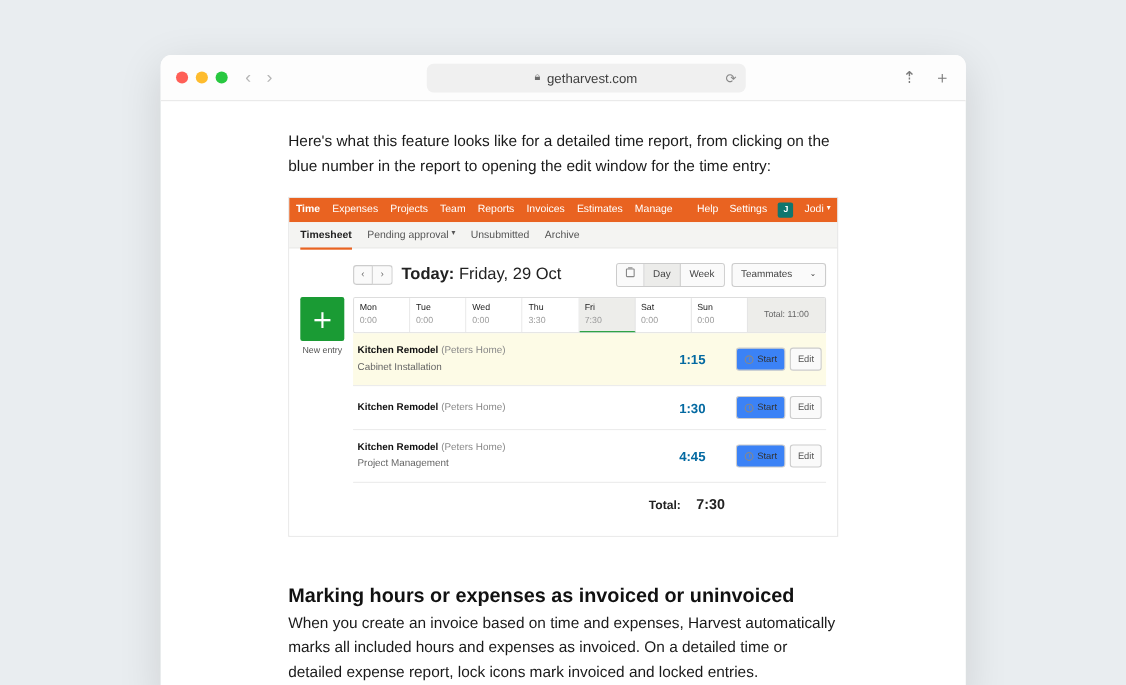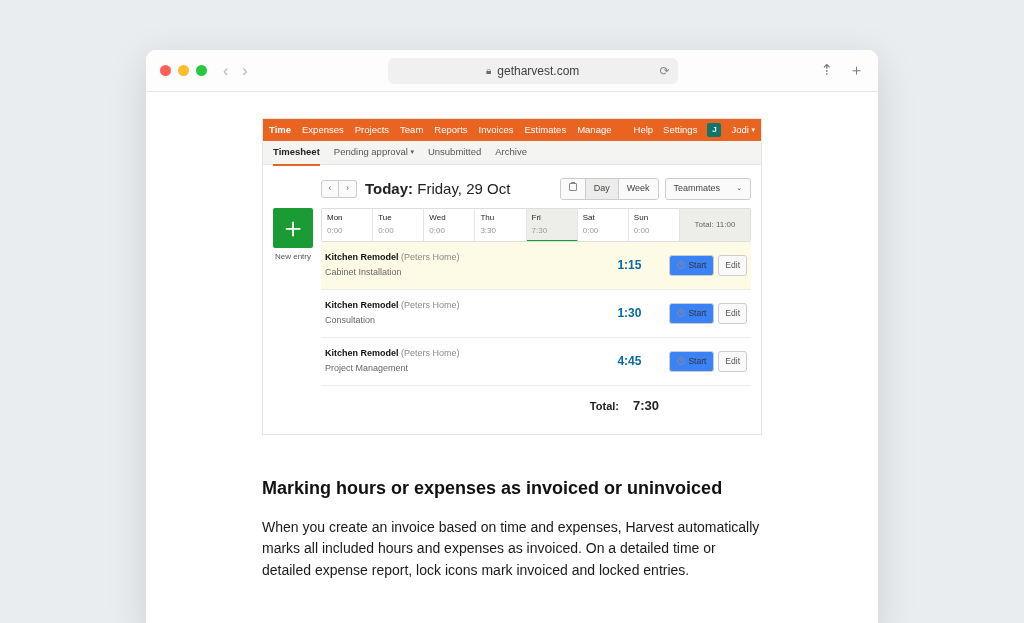--- a/index.html
+++ b/index.html
@@ -130,21 +130,21 @@
   .start-btn .clock { width:8px; height:8px; border:1px solid #888; border-radius:50%; position:relative;}
   .start-btn .clock::after{content:""; position:absolute; left:3px; top:1px; width:1px; height:3px; background:#888;}
   .edit-btn { margin-left:4px; border:1px solid #ccc; border-radius:3px; padding:3px 6px; font-size:8.5px; color:#555; background:#fafafa;}
   .totals-row { display:flex; padding:10px 4px 0 4px; }
   .totals-row .tl { margin-left:auto; font-weight:700; font-size:11px; color:#222; display:flex; gap:10px; align-items:baseline;}
   .totals-row .tl .lbl { font-weight:700; }
   .totals-row .tl .val { font-size:13px; margin-left:4px; margin-right:88px;}
   .submit-row { display:flex; justify-content:flex-end; padding:18px 4px 0 4px; }
   .submit-btn { border:1px solid #ccc; border-radius:3px; padding:5px 10px; font-size:9.5px; color:#333; background:#fafafa;}
 
-  .section-h2 { font-size:18px; font-weight:800; margin-top:40px; margin-bottom:14px; color:#111;}
+  .section-h2 { font-size:18px; font-weight:800; margin-top:40px; color:#111;}
   .section-p { font-size:14px; line-height:1.55; color:#1a1a1a;}
   .caret { font-size:7px; vertical-align:middle;}
   .cal-icon { display:inline-block; width:8px; height:8px; border:1px solid #888; border-radius:1px; position:relative;}
   .cal-icon::before{content:""; position:absolute; top:-2px; left:1px; right:1px; height:1px; background:#888;}
 </style>
 </head>
 <body>
 
 <div class="safari-window">
   <div class="sf-toolbar">
@@ -162,20 +162,21 @@
       <span>getharvest.com</span>
       <span class="refresh">⟳</span>
     </div>
     <div class="sf-right">
       <span>⇡</span>
       <span>＋</span>
     </div>
   </div>
 
   <div class="content-area">
+    <p class="intro-text">Here's what this feature looks like for a detailed time report, from clicking on the blue number in the report to opening the edit window for the time entry:</p>
 
     <div class="appshot">
       <div class="app-nav">
         <div class="nav-group">
           <span class="nav-item active">Time</span>
           <span class="nav-item">Expenses</span>
           <span class="nav-item">Projects</span>
           <span class="nav-item">Team</span>
           <span class="nav-item">Reports</span>
           <span class="nav-item">Invoices</span>
@@ -265,21 +266,20 @@
                 <div class="entry-time">1:15</div>
                 <div class="start-btn">
                     <span class="clock"></span>
                     <span>Start</span>
                   </div>
                 <div class="edit-btn">Edit</div>
               </div>
               <div class="entry-row">
                 <div class="entry-info">
                   <div><span class="pname">Kitchen Remodel</span> <span class="pclient">(Peters Home)</span></div>
-                  <div class="task">Consultation</div>
                 </div>
                 <div class="entry-time">1:30</div>
                 <div class="start-btn">
                     <span class="clock"></span>
                     <span>Start</span>
                   </div>
                 <div class="edit-btn">Edit</div>
               </div>
               <div class="entry-row">
                 <div class="entry-info">

